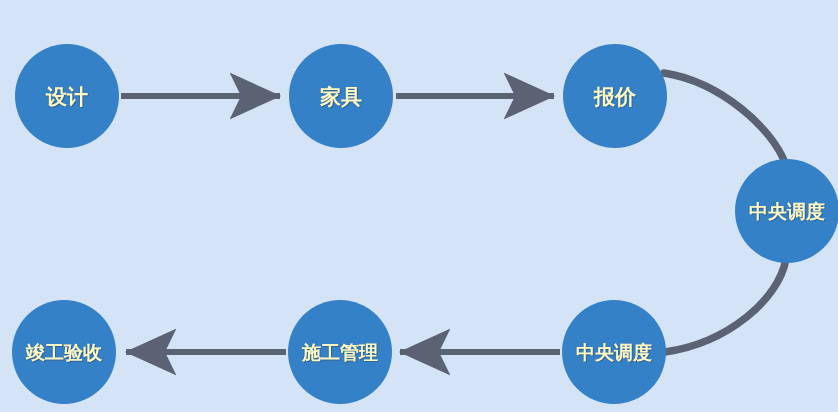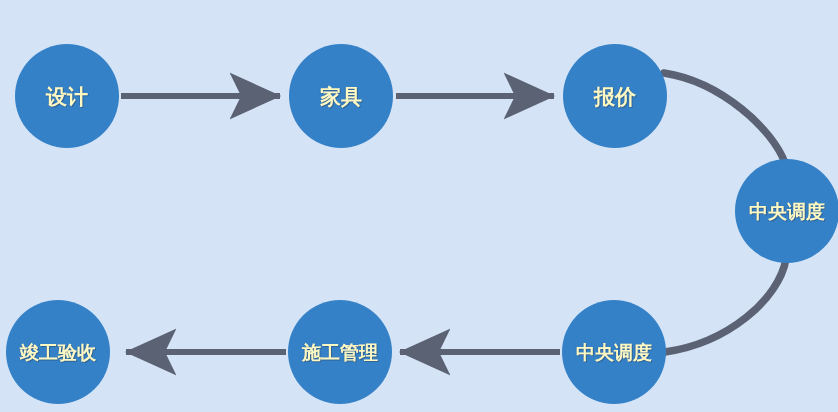--- a/index.html
+++ b/index.html
@@ -93,17 +93,17 @@
   </div>
 
   <div class="node node-lg" style="left:562px; top:300px; width:104px; height:104px;font-family:Liberation Serif, serif;">
     <span class="node-label">中央调度</span>
   </div>
 
   <div class="node node-lg" style="left:288px; top:300px; width:104px; height:104px;text-align:right;">
     <span class="node-label">施工管理</span>
   </div>
 
-  <div class="node node-lg" style="left:6px; top:300px; width:104px; height:104px;">
+  <div class="node node-lg" style="left:12px; top:300px; width:104px; height:104px;">
     <span class="node-label">竣工验收</span>
   </div>
 
 </div>
 
 </body></html>

